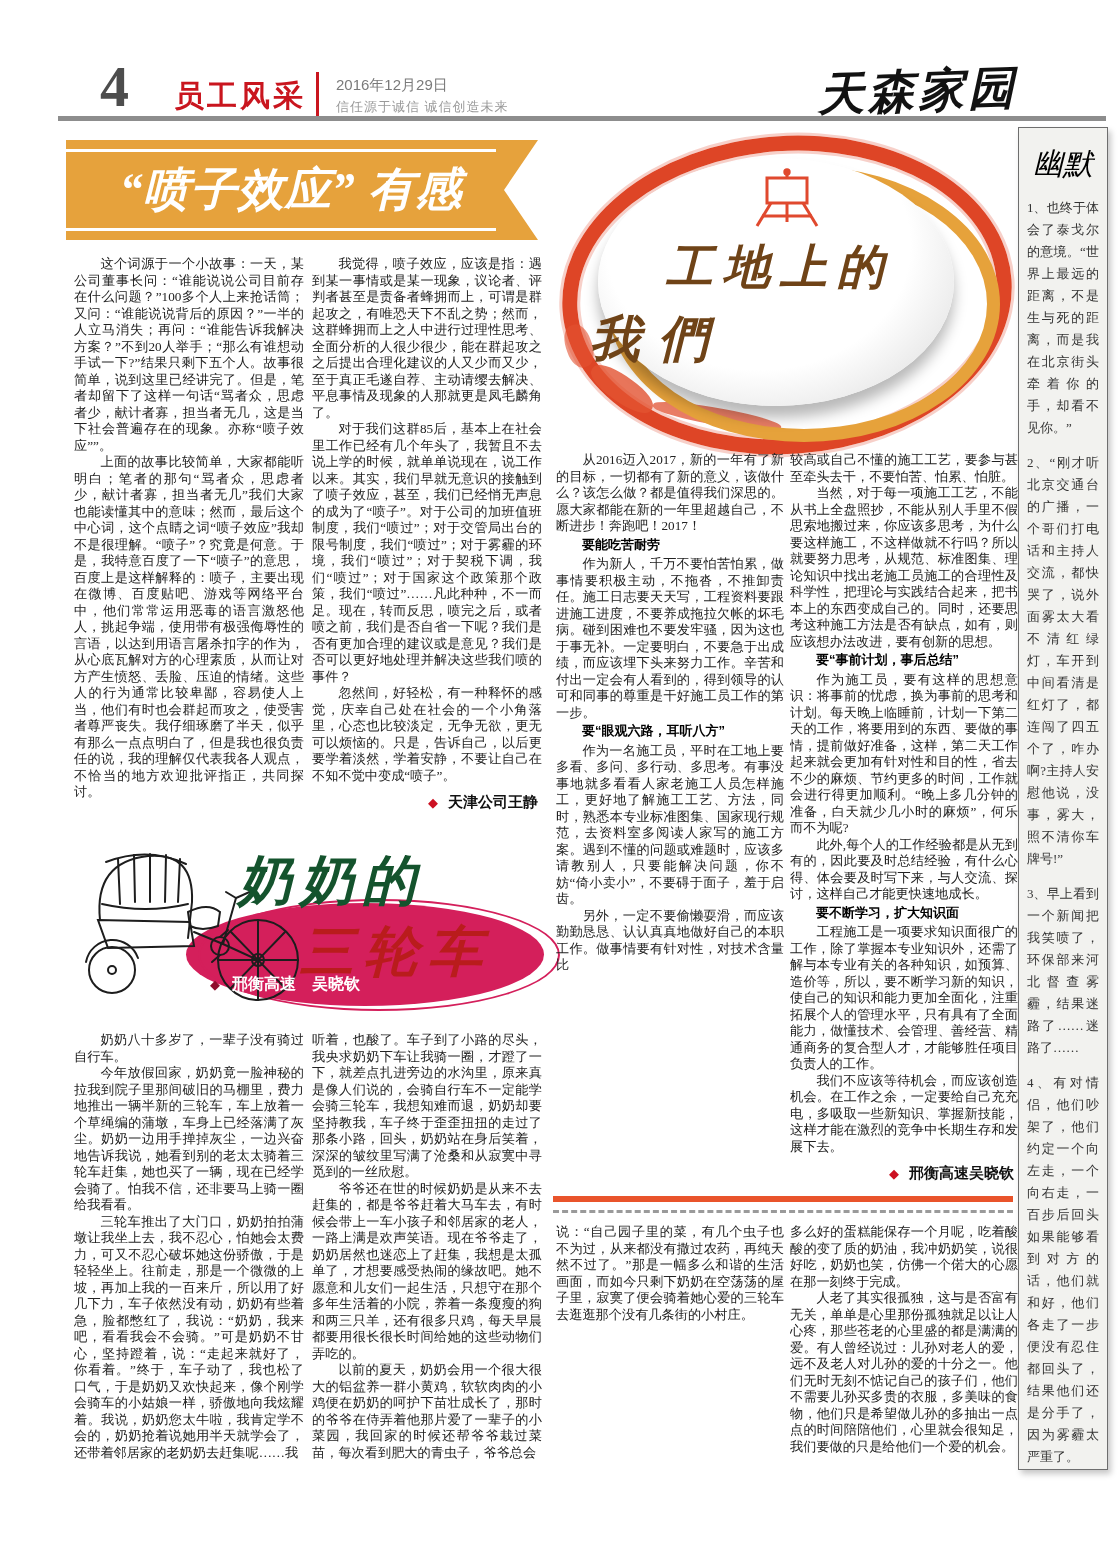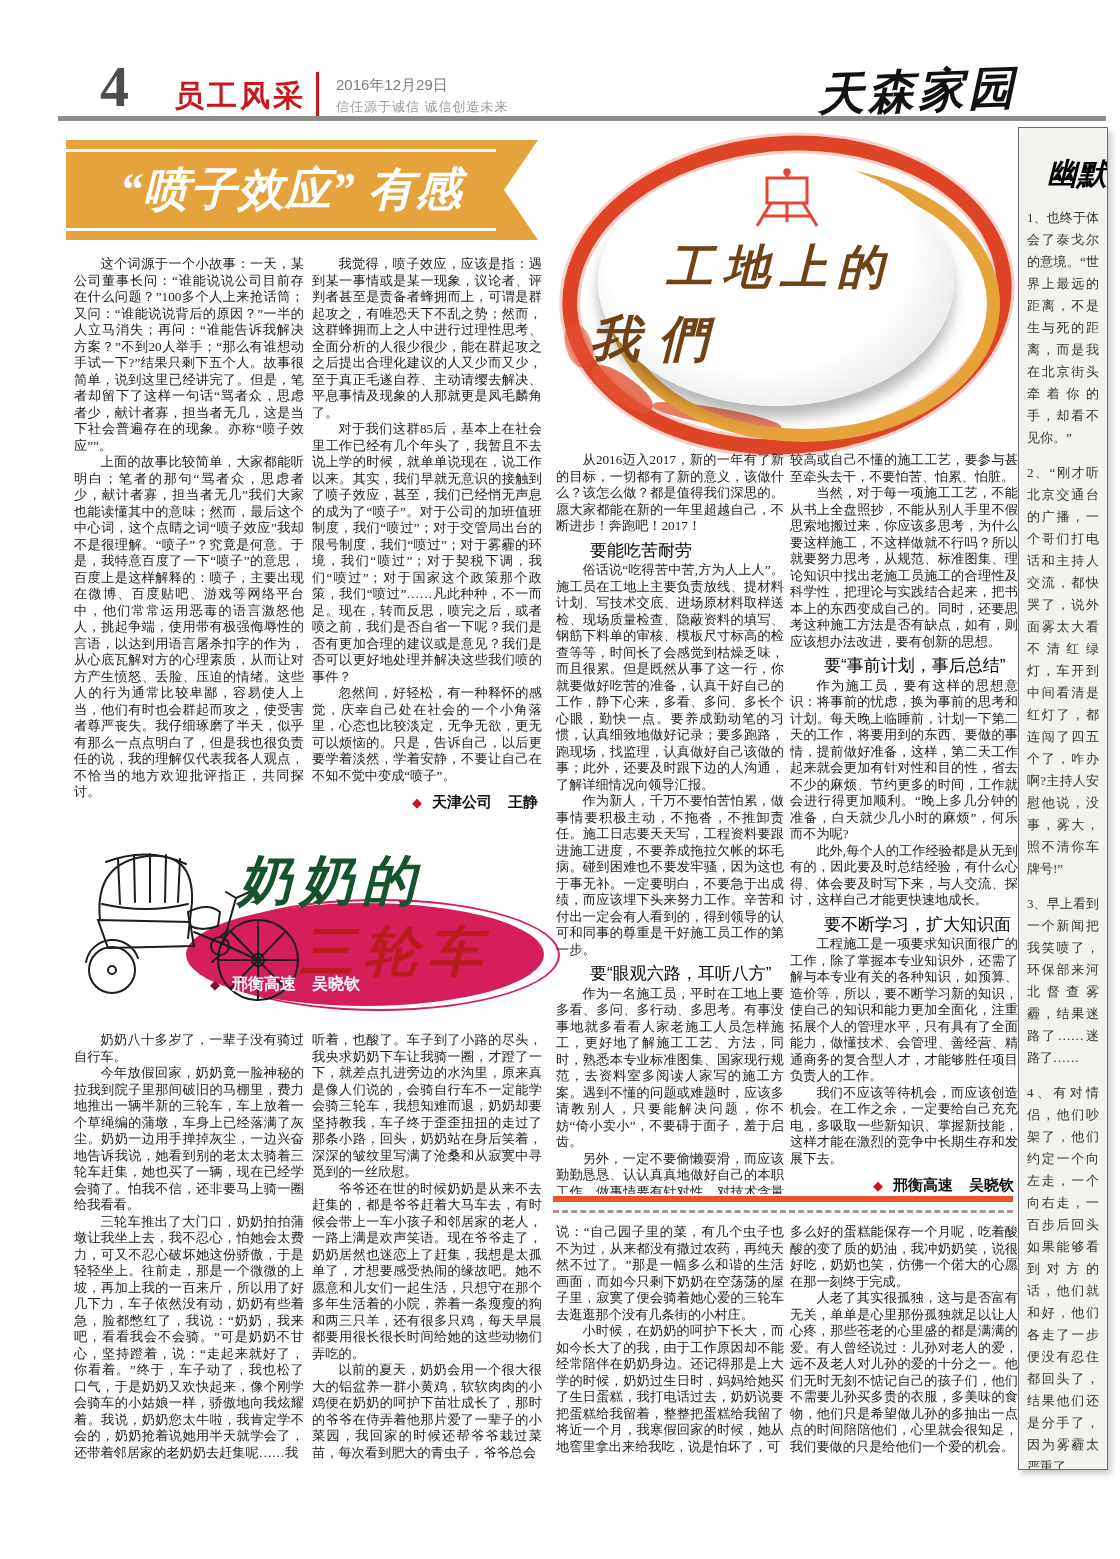--- a/index.html
+++ b/index.html
@@ -15,26 +15,26 @@
   .hdr-slogan{position:absolute;left:336px;top:98px;font-size:13px;color:#9a9a9a;
               font-family:"Liberation Sans","DejaVu Sans",sans-serif;letter-spacing:1px;}
   .masthead{position:absolute;left:818px;top:60px;width:230px;font-size:46px;font-weight:900;font-style:italic;
             color:#121212;letter-spacing:4px;transform:rotate(-2deg);}
   .hdr-rule{position:absolute;left:58px;top:116px;width:1048px;height:5px;background:#8d8d8d;}
   
   .col{position:absolute;overflow:hidden;font-size:13.2px;line-height:16.5px;text-align:justify;color:#222;}
   .blk{margin:0;text-align:justify;}
   .blk.p{text-indent:2em;}
   .blk.pc{text-indent:0;}
-  .blk.h{font-family:"Liberation Sans","DejaVu Sans",sans-serif;font-weight:normal;font-size:17px;
-         text-indent:2em;margin:8px 0 3px 0;color:#000;}
+  .blk.h{font-family:"Liberation Sans","DejaVu Sans",sans-serif;font-weight:bold;font-size:13px;
+         text-indent:2em;margin:2px 0 3px 0;color:#000;}
   .byline{text-align:right;font-family:"Liberation Sans","DejaVu Sans",sans-serif;font-weight:bold;
           font-size:15px;margin-top:10px;padding-right:4px;color:#111;}
   .byline .diamond{color:#cc1122;font-size:13px;margin-right:10px;}
-  .byline .byname{margin-left:16px;}
+  .byline .byname{margin-left:0;}
   
   .banner{position:absolute;left:66px;top:140px;width:472px;height:100px;background:#e6a23c;
           clip-path:polygon(0 0,100% 0,calc(100% - 34px) 50%,100% 100%,0 100%);
           filter:drop-shadow(5px 6px 5px rgba(0,0,0,0.35));}
   .banner-inner{position:absolute;left:0;right:42px;top:9px;bottom:9px;
                 border-top:3px solid #fff;border-bottom:3px solid #fff;}
   .banner-title{position:absolute;left:10px;top:0;width:430px;height:83px;line-height:100px;text-align:center;
                 color:#fff;font-weight:900;font-size:46px;letter-spacing:1px;font-style:italic;}
   
   .ellipse{position:absolute;left:186px;top:903px;width:358px;height:103px;background:#d41f5b;border-radius:50%;}
@@ -62,21 +62,21 @@
                 color:#6f4317;letter-spacing:10px;z-index:5;font-style:italic;}
   .stamp-title2{position:absolute;left:30px;top:178px;width:380px;text-align:left;font-size:50px;font-weight:900;
                 color:#6f4317;letter-spacing:18px;z-index:5;font-style:italic;}
   .easel{position:absolute;left:190px;top:40px;z-index:5;}
   
   .div-orange{position:absolute;left:553px;top:1196px;width:460px;height:6px;background:#e9542b;}
   .div-dash{position:absolute;left:553px;top:1210px;width:460px;height:0;border-top:3px dashed #9a9a9a;}
   
   .humor{position:absolute;left:1018px;top:127px;width:88px;height:1341px;background:#f2f2ef;
          border:1px solid #6e6e6e;box-shadow:3px 4px 6px rgba(0,0,0,.22);overflow:hidden;}
-  .humor-title{text-align:right;font-size:30px;font-weight:700;font-style:italic;color:#000;margin:26px 0 12px 0;}
+  .humor-title{text-align:center;font-size:30px;font-weight:400;font-style:italic;color:#000;margin:16px 0 12px 0;}
   .humor-body{padding:0 8px;}
   .humor-item{font-size:13px;line-height:22px;text-align:justify;color:#333;margin-bottom:13px;}
 </style>
 </head>
 <body>
 
 <div id="page">
 
   <div class="pagenum">4</div>
   <div class="section-title">员工风采</div>
@@ -178,21 +178,20 @@
       </g>
     </svg>
     <div class="stamp-title1">工地上的</div>
     <div class="stamp-title2">我們</div>
   </div>
 
   <div class="col" style="left:556px;top:452px;width:228px;height:742px;">
     <div>
         <p class="blk p">从2016迈入2017，新的一年有了新的目标，一切都有了新的意义，该做什么？该怎么做？都是值得我们深思的。愿大家都能在新的一年里超越自己，不断进步！奔跑吧！2017！</p>
         <p class="blk h">要能吃苦耐劳</p>
-        <p class="blk p">俗话说“吃得苦中苦,方为人上人”。施工员在工地上主要负责放线、提材料计划、写技术交底、进场原材料取样送检、现场质量检查、隐蔽资料的填写、钢筋下料单的审核、模板尺寸标高的检查等等，时间长了会感觉到枯燥乏味，而且很累。但是既然从事了这一行，你就要做好吃苦的准备，认真干好自己的工作，静下心来，多看、多问、多长个心眼，勤快一点。要养成勤动笔的习惯，认真细致地做好记录；要多跑路，跑现场，找监理，认真做好自己该做的事；此外，还要及时跟下边的人沟通，了解详细情况向领导汇报。</p>
         <p class="blk p">作为新人，千万不要怕苦怕累，做事情要积极主动，不拖沓，不推卸责任。施工日志要天天写，工程资料要跟进施工进度，不要养成拖拉欠帐的坏毛病。碰到困难也不要发牢骚，因为这也于事无补。一定要明白，不要急于出成绩，而应该埋下头来努力工作。辛苦和付出一定会有人看到的，得到领导的认可和同事的尊重是干好施工员工作的第一步。</p>
         <p class="blk h">要“眼观六路，耳听八方”</p>
         <p class="blk p">作为一名施工员，平时在工地上要多看、多问、多行动、多思考。有事没事地就多看看人家老施工人员怎样施工，更好地了解施工工艺、方法，同时，熟悉本专业标准图集、国家现行规范，去资料室多阅读人家写的施工方案。遇到不懂的问题或难题时，应该多请教别人，只要能解决问题，你不妨“倚小卖小”，不要碍于面子，羞于启齿。</p>
         <p class="blk p">另外，一定不要偷懒耍滑，而应该勤勤恳恳、认认真真地做好自己的本职工作。做事情要有针对性，对技术含量比</p>
       </div>
   </div>
   <div class="col" style="left:790px;top:452px;width:228px;height:742px;">
     <div>
         <p class="blk pc">较高或自己不懂的施工工艺，要参与甚至牵头去干，不要怕苦、怕累、怕脏。</p>
         <p class="blk p">当然，对于每一项施工工艺，不能从书上全盘照抄，不能从别人手里不假思索地搬过来，你应该多思考，为什么要这样施工，不这样做就不行吗？所以就要努力思考，从规范、标准图集、理论知识中找出老施工员施工的合理性及科学性，把理论与实践结合起来，把书本上的东西变成自己的。同时，还要思考这种施工方法是否有缺点，如有，则应该想办法改进，要有创新的思想。</p>
@@ -207,21 +206,20 @@
       <span class="diamond">◆</span><span>邢衡高速</span><span class="byname">吴晓钦</span>
     </div>
   </div>
 
   <div class="div-orange"></div>
   <div class="div-dash"></div>
 
   <div class="col" style="left:556px;top:1224px;width:228px;height:322px;">
     <div>
         <p class="blk pc">说：“自己园子里的菜，有几个虫子也不为过，从来都没有撒过农药，再纯天然不过了。”那是一幅多么和谐的生活画面，而如今只剩下奶奶在空荡荡的屋子里，寂寞了便会骑着她心爱的三轮车去逛逛那个没有几条街的小村庄。</p>
-        <p class="blk p">小时候，在奶奶的呵护下长大，而如今长大了的我，由于工作原因却不能经常陪伴在奶奶身边。还记得那是上大学的时候，奶奶过生日时，妈妈给她买了生日蛋糕，我打电话过去，奶奶说要把蛋糕给我留着，整整把蛋糕给我留了将近一个月，我寒假回家的时候，她从地窖里拿出来给我吃，说是怕坏了，可</p>
       </div>
   </div>
   <div class="col" style="left:790px;top:1224px;width:228px;height:322px;">
     <div>
         <p class="blk pc">多么好的蛋糕能保存一个月呢，吃着酸酸的变了质的奶油，我冲奶奶笑，说很好吃，奶奶也笑，仿佛一个偌大的心愿在那一刻终于完成。</p>
         <p class="blk p">人老了其实很孤独，这与是否富有无关，单单是心里那份孤独就足以让人心疼，那些苍老的心里盛的都是满满的爱。有人曾经说过：儿孙对老人的爱，远不及老人对儿孙的爱的十分之一。他们无时无刻不惦记自己的孩子们，他们不需要儿孙买多贵的衣服，多美味的食物，他们只是希望做儿孙的多抽出一点点的时间陪陪他们，心里就会很知足，我们要做的只是给他们一个爱的机会。</p>
       </div>
   </div>
 
   <div class="humor">

